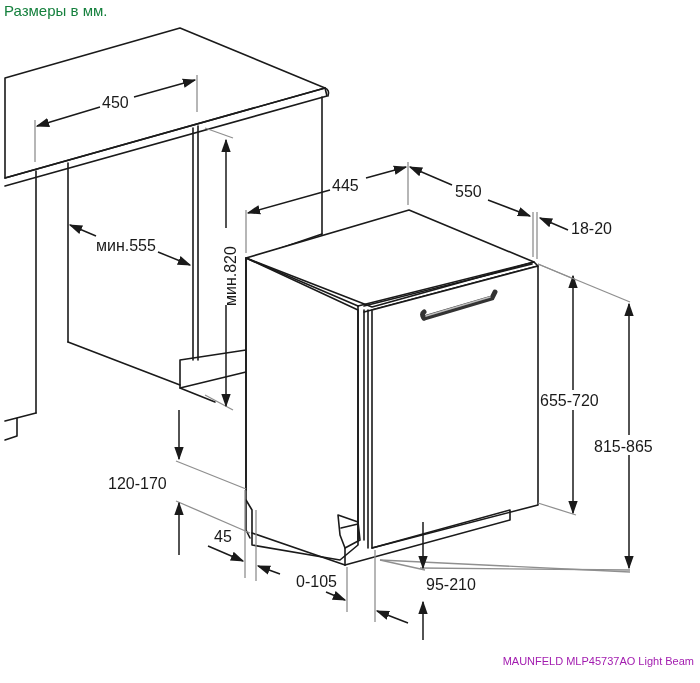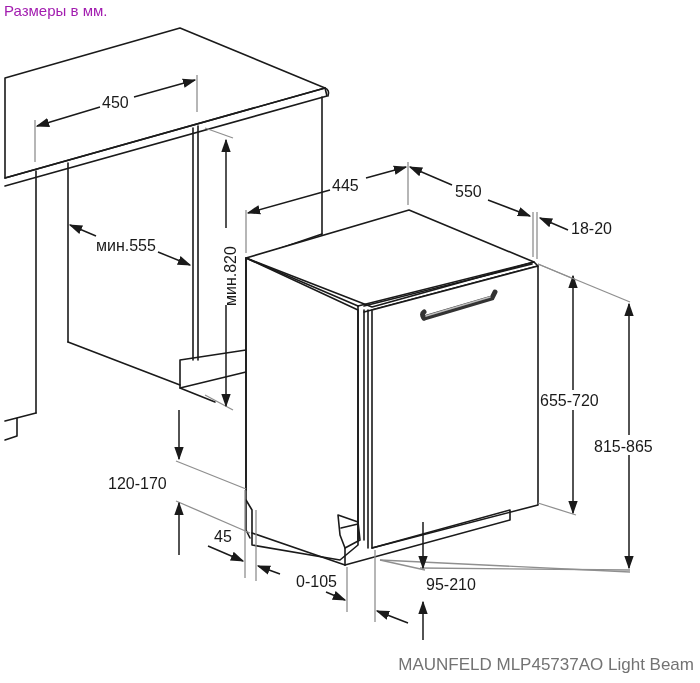--- a/index.html
+++ b/index.html
@@ -4,22 +4,22 @@
   <style>
     html, body { margin: 0; padding: 0; background: #ffffff; }
     body { width: 700px; height: 683px; position: relative; overflow: hidden;
            font-family: "Liberation Sans", sans-serif; }
     #stage { position: absolute; left: 0; top: 0; width: 700px; height: 683px; }
     .ln { stroke: #1a1a1a; stroke-width: 1.6; fill: none; stroke-linejoin: round; stroke-linecap: round; }
     .ext { stroke: #8f8f8f; stroke-width: 1.3; fill: none; }
     .dim { stroke: #1a1a1a; stroke-width: 1.5; fill: none; }
     .face { fill: #ffffff; }
     .lbl { font-family: "Liberation Sans", sans-serif; font-size: 16px; fill: #1a1a1a; }
-    .title { position: absolute; left: 4px; top: 2px; font-size: 15px; color: #a21caf; }
-    .caption { position: absolute; right: 6px; top: 655px; font-size: 17px; color: #737373; white-space: nowrap; }
+    .title { position: absolute; left: 4px; top: 2px; font-size: 15px; color: #15803d; }
+    .caption { position: absolute; right: 6px; top: 655px; font-size: 11px; color: #a21caf; white-space: nowrap; }
     .handle { stroke: #333; stroke-width: 5; fill: none; stroke-linecap: round; }
     .handle-in { stroke: #bdbdbd; stroke-width: 1.6; fill: none; stroke-linecap: round; }
   </style>
 </head>
 <body>
 
 <div class="title">Размеры в мм.</div>
 
 <svg id="stage" viewBox="0 0 700 683" xmlns="http://www.w3.org/2000/svg">
   <defs>

